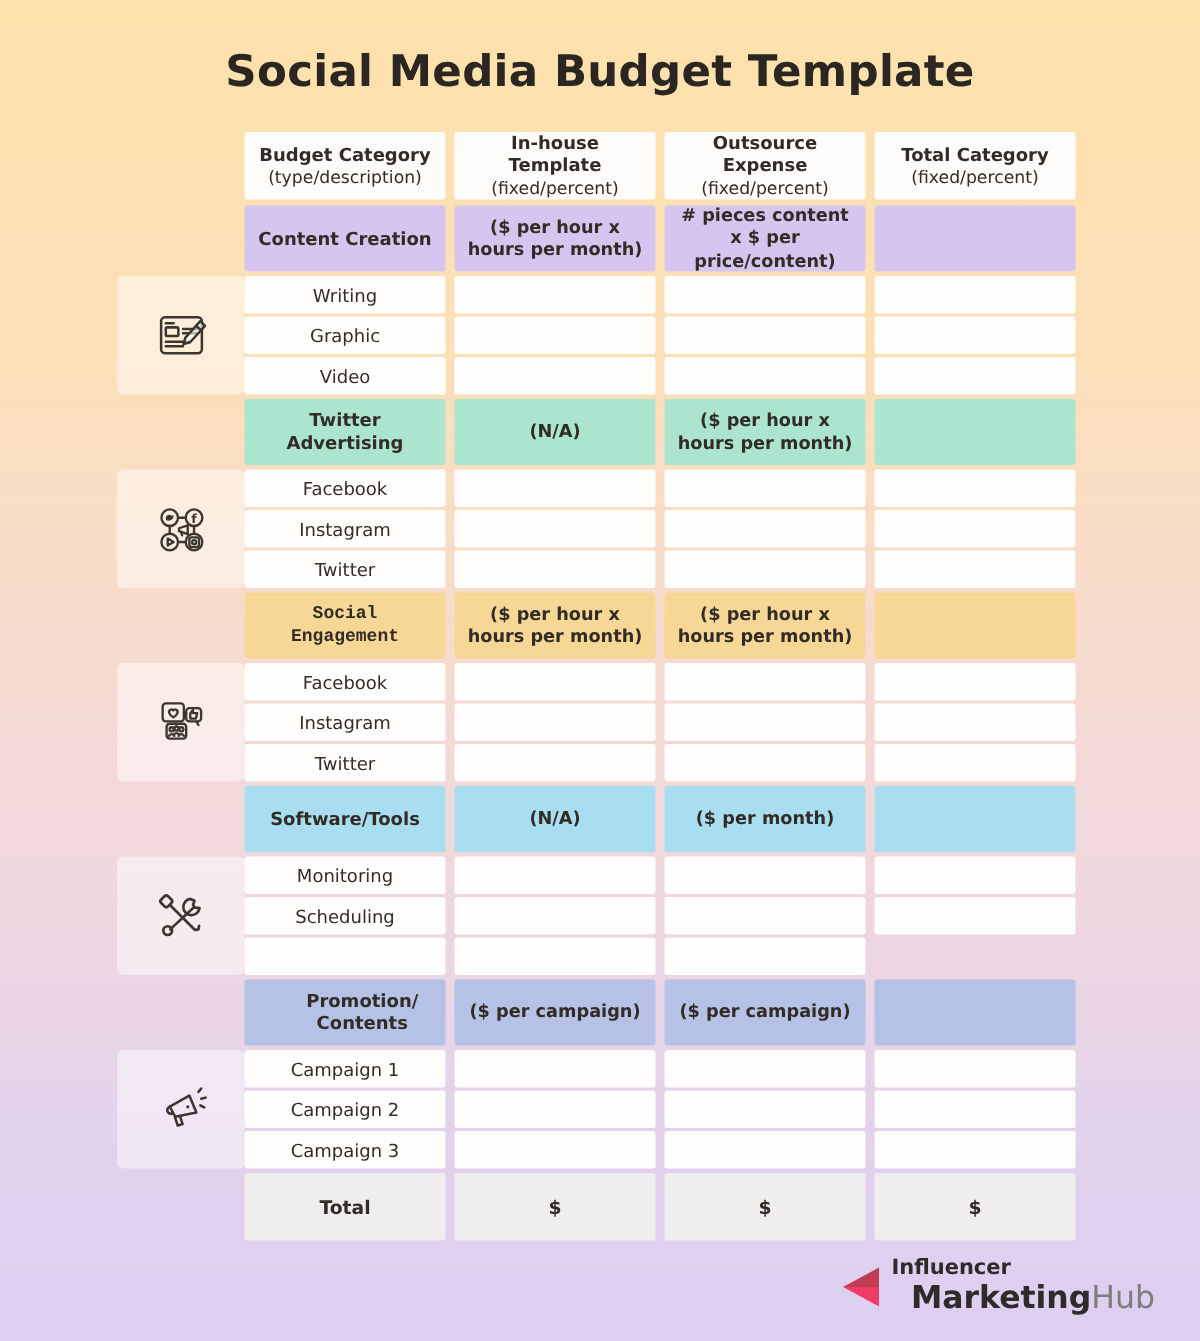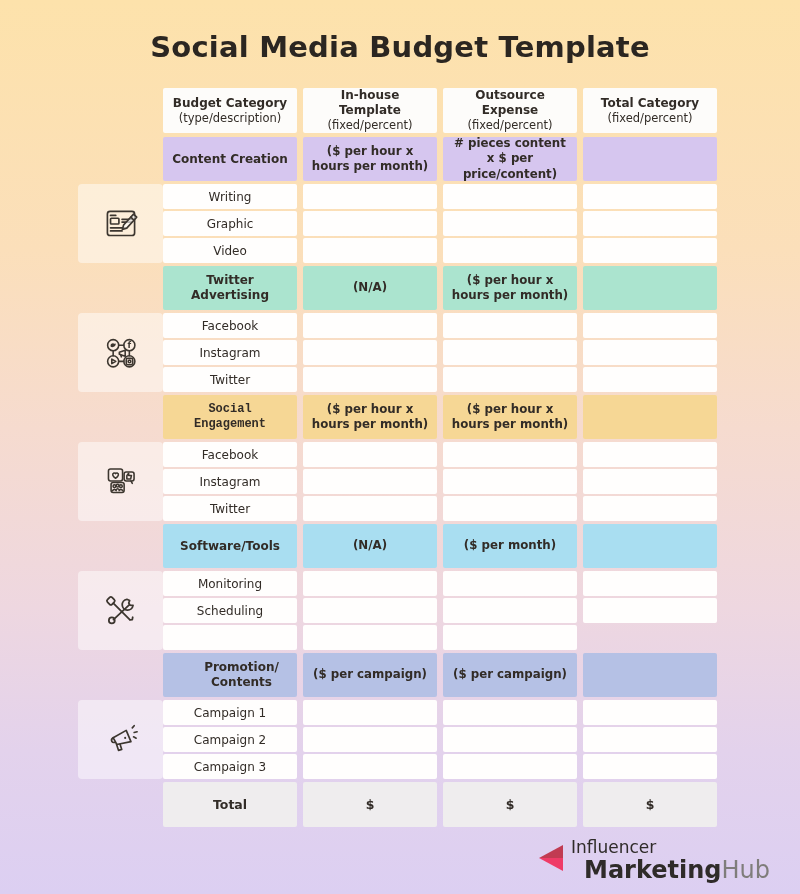--- a/index.html
+++ b/index.html
@@ -36,22 +36,22 @@
   .total-label{font-size:12.5px;font-weight:bold;}
   .total-dollar{font-size:12.5px;font-weight:600;}
   .icon-panel{
     position:absolute;left:78px;width:85px;height:79px;border-radius:4px;
     background:rgba(255,255,255,0.48);
     display:flex;align-items:center;justify-content:center;
   }
   .icon-panel svg{display:block;}
   .logo{position:absolute;top:838px;right:30px;display:flex;align-items:flex-start;}
   .logo-mark{margin-top:5px;margin-right:7px;}
-  .logo-line1{font-size:17px;font-weight:normal;color:#2f2b29;line-height:1.1;}
-  .logo-line2{font-size:24px;line-height:1.15;margin-left:13px;}
+  .logo-line1{font-size:14px;font-weight:bold;color:#2f2b29;line-height:1.1;}
+  .logo-line2{font-size:21px;line-height:1.15;margin-left:13px;}
   .logo-line2 .lm{color:#2f2b29;font-weight:600;}
   .logo-line2 .lh{color:#7f7d7b;font-weight:400;}
 </style>
 </head>
 <body>
 
 <div class="page">
 
   <div class="title">Social Media Budget Template</div>
 

